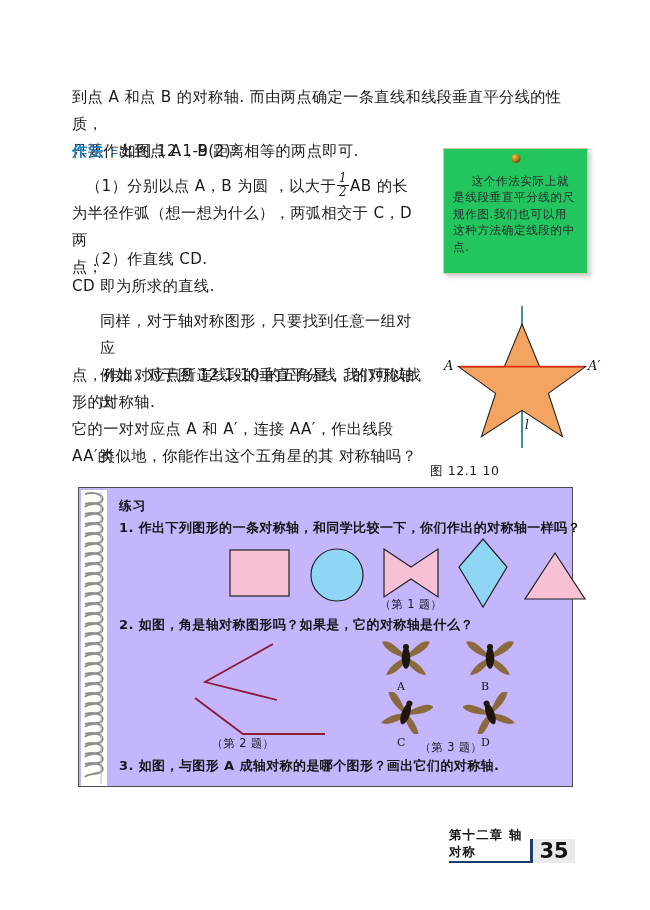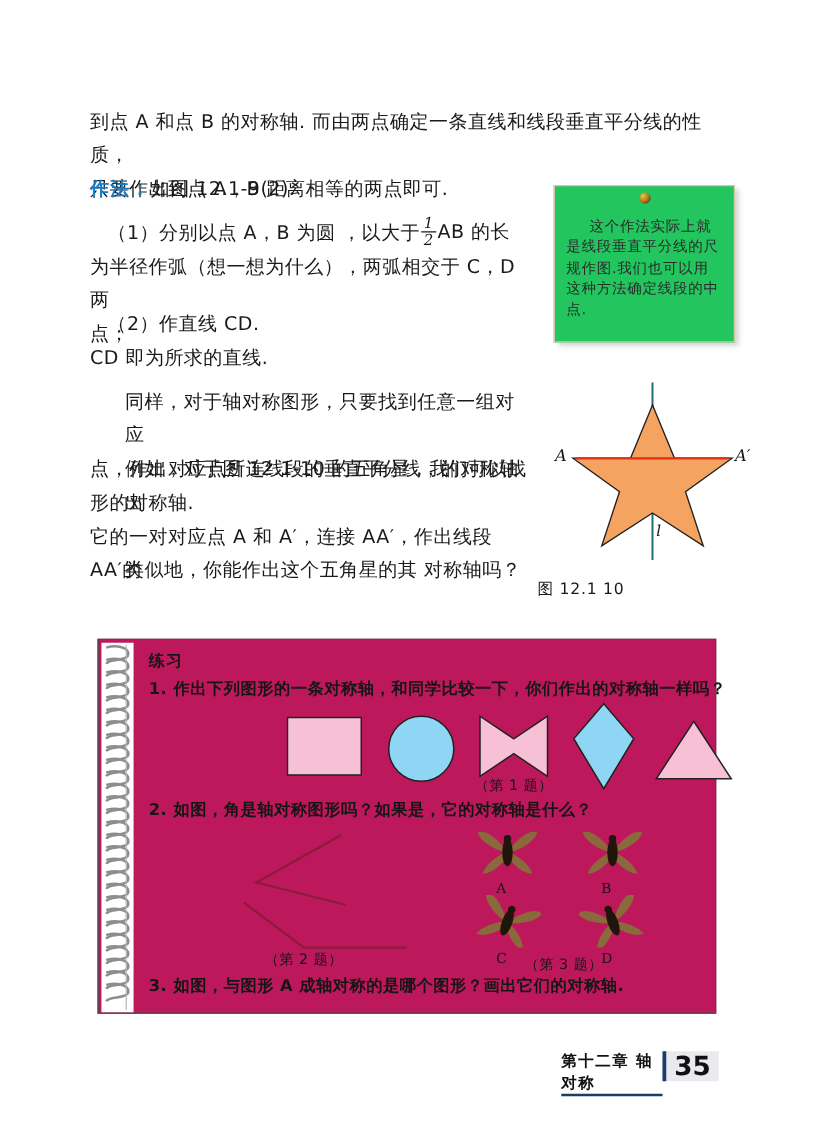--- a/index.html
+++ b/index.html
@@ -109,24 +109,23 @@
     color: #111;
   }
 
   
   #exercise {
     position: absolute;
     left: 78px;
     top: 487px;
     width: 495px;
     height: 300px;
-    background: #be185d;
+    background: #c4b5fd;
     border: 1px solid #4a4a4a;
     box-sizing: border-box;
-    margin-top: 24px;
   }
   #coil {
     position: absolute;
     left: 2px;
     top: 2px;
     bottom: 2px;
     width: 26px;
   }
   .ex-body {
     position: absolute;
@@ -163,21 +162,21 @@
   .shape { position: absolute; }
 
   
   #footer {
     position: absolute;
     left: 449px;
     top: 841px;
     width: 126px;
     height: 22px;
     display: flex;
-    align-items: flex-start;
+    align-items: flex-end;
   }
   #footer .ftxt {
     flex: 1;
     background: #ffffff;
     border-bottom: 2px solid #1c3c6e;
     display: flex;
     align-items: center;
     justify-content: center;
     font-size: 12.4px;
     letter-spacing: 1.2px;

